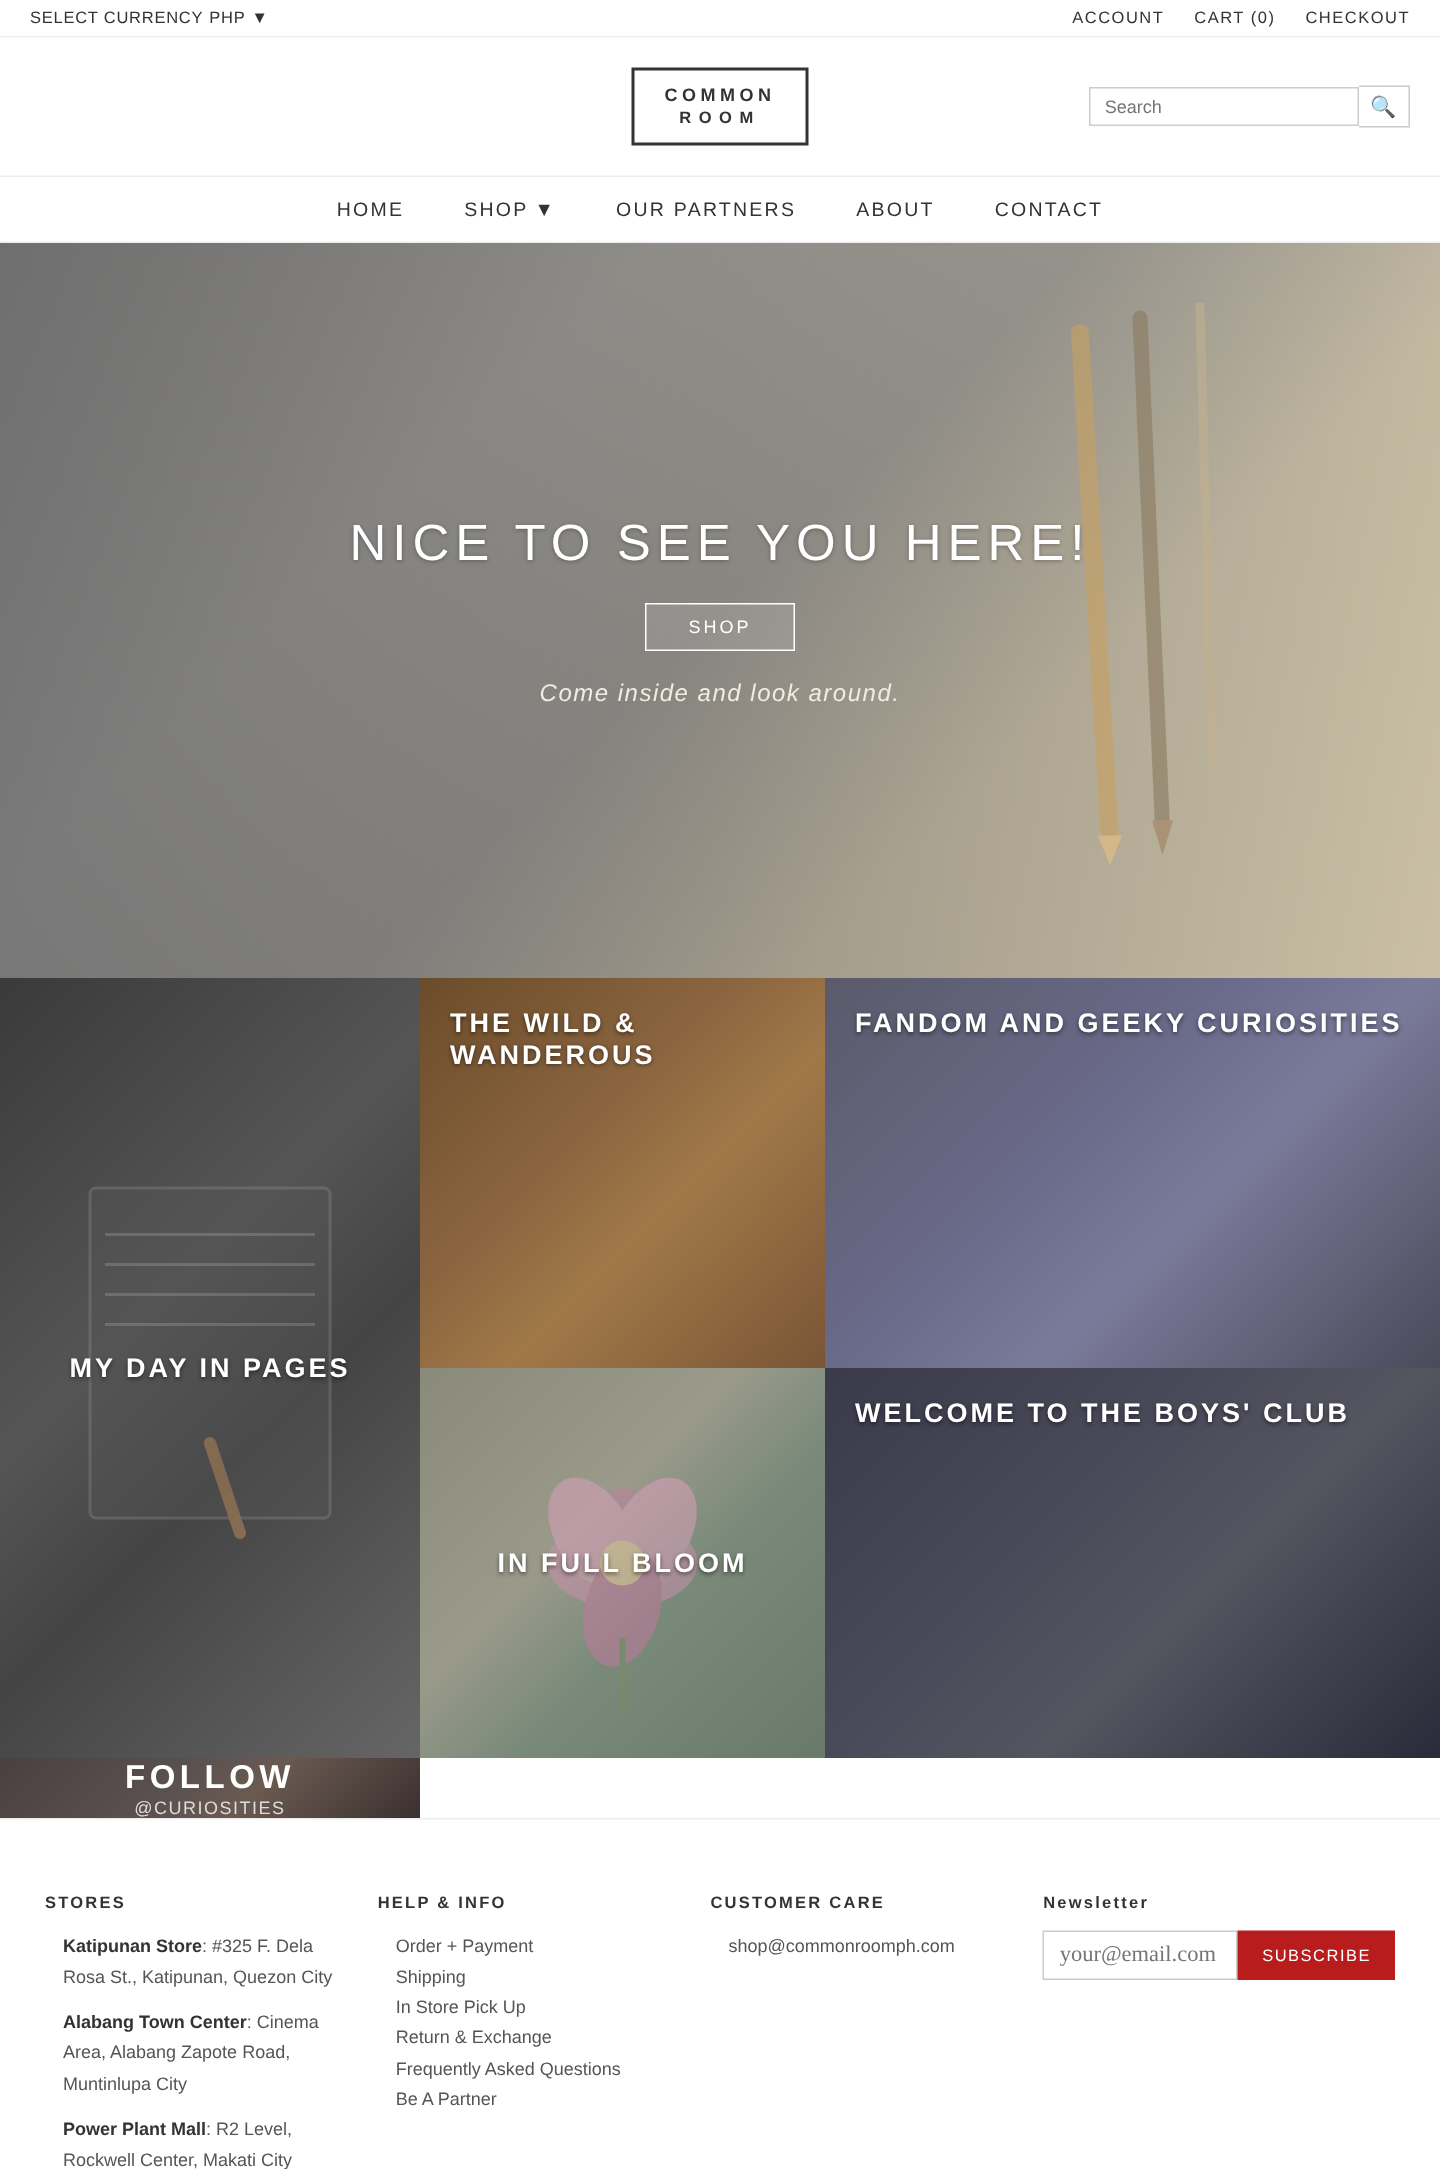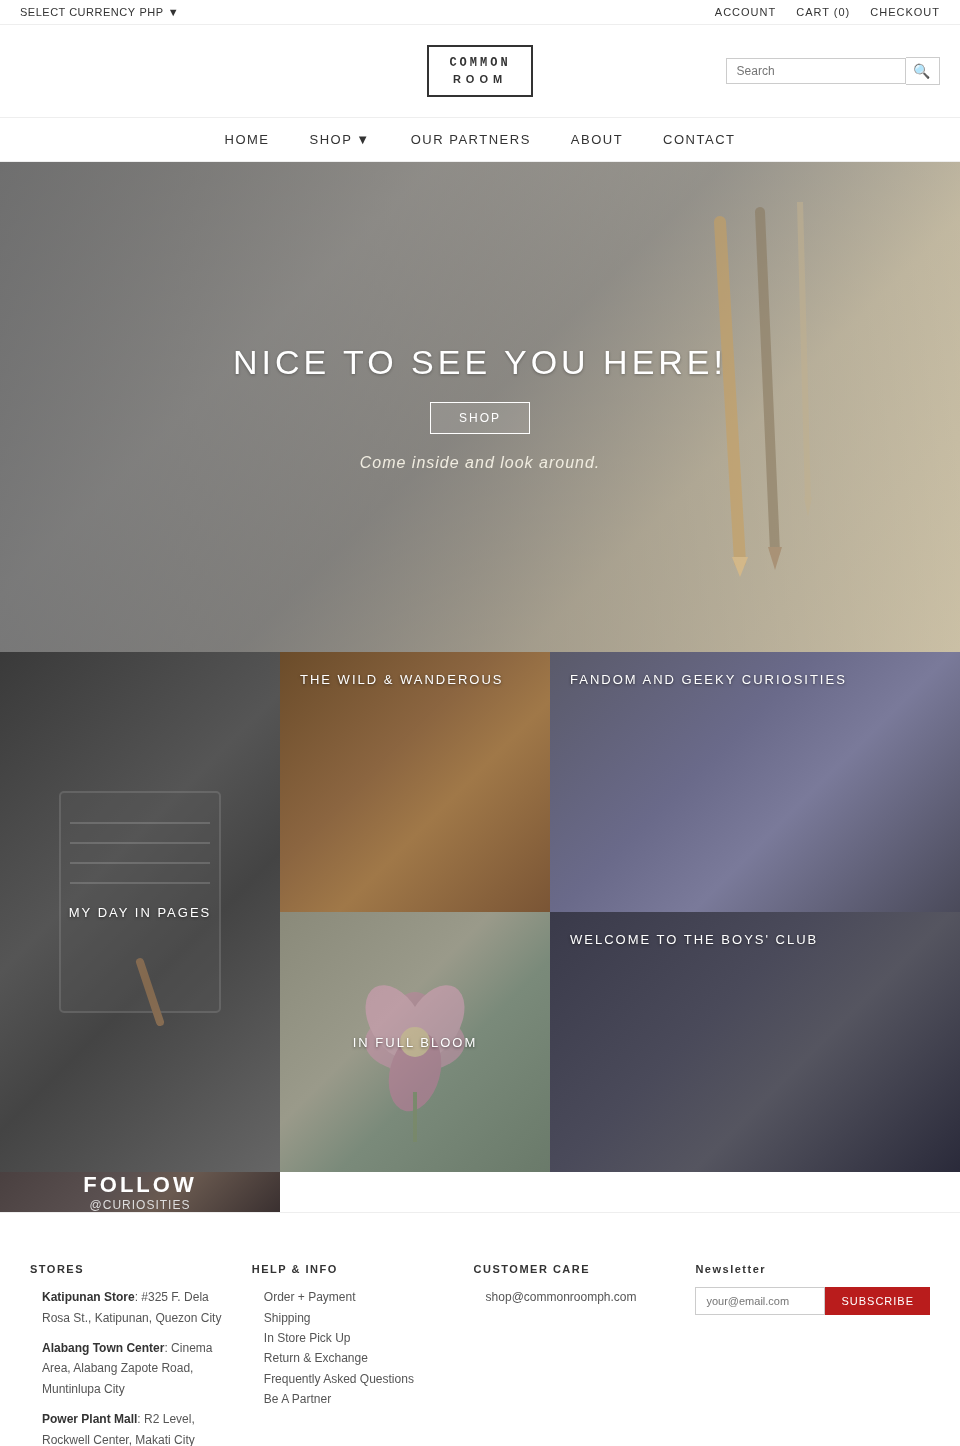--- a/index.html
+++ b/index.html
@@ -35,21 +35,21 @@
     }
     .logo-box {
       border: 2px solid #333;
       padding: 8px 20px;
       font-size: 13px;
       font-weight: bold;
       letter-spacing: 2px;
       text-align: center;
       line-height: 1.4;
     }
-    .logo-box .logo-top { font-size: 12px; letter-spacing: 3px; font-family: Liberation Mono, monospace; }
+    .logo-box .logo-top { font-size: 12px; letter-spacing: 3px; }
     .logo-box .logo-bottom { font-size: 11px; letter-spacing: 5px; }
     .search-area {
       position: absolute;
       right: 20px;
       top: 50%;
       transform: translateY(-50%);
       display: flex;
       align-items: center;
     }
     .search-input {
@@ -152,22 +152,22 @@
     }
     .grid-item-bg {
       width: 100%;
       height: 100%;
       display: flex;
       align-items: flex-end;
       padding: 20px;
     }
     .grid-label {
       color: #fff;
-      font-size: 13px;
-      font-weight: normal;
+      font-size: 18px;
+      font-weight: bold;
       letter-spacing: 2px;
       text-shadow: 0 1px 3px rgba(0,0,0,0.5);
     }
     
     .grid-wild {
       background: linear-gradient(135deg, #6b4c2a 0%, #8b6540 40%, #a07848 60%, #7a5535 100%);
     }
     .grid-pages {
       grid-row: 1 / 3;
       background: linear-gradient(135deg, #3a3a3a 0%, #555 40%, #444 60%, #666 100%);
@@ -227,24 +227,25 @@
     }
     .footer-section p strong { font-weight: bold; color: #333; }
     .footer-section p { margin-bottom: 10px; }
     .newsletter-form {
       display: flex;
       margin-top: 8px;
     }
     .newsletter-input {
       border: 1px solid #ccc;
       padding: 7px 10px;
-      font-size: 11px;
+      font-size: 15px;
       width: 130px;
       outline: none;
       color: #999;
+      font-family: Liberation Serif, serif;
     }
     .newsletter-btn {
       background: #b91c1c;
       color: #fff;
       border: none;
       padding: 7px 16px;
       font-size: 11px;
       cursor: pointer;
       letter-spacing: 1px;
     }

